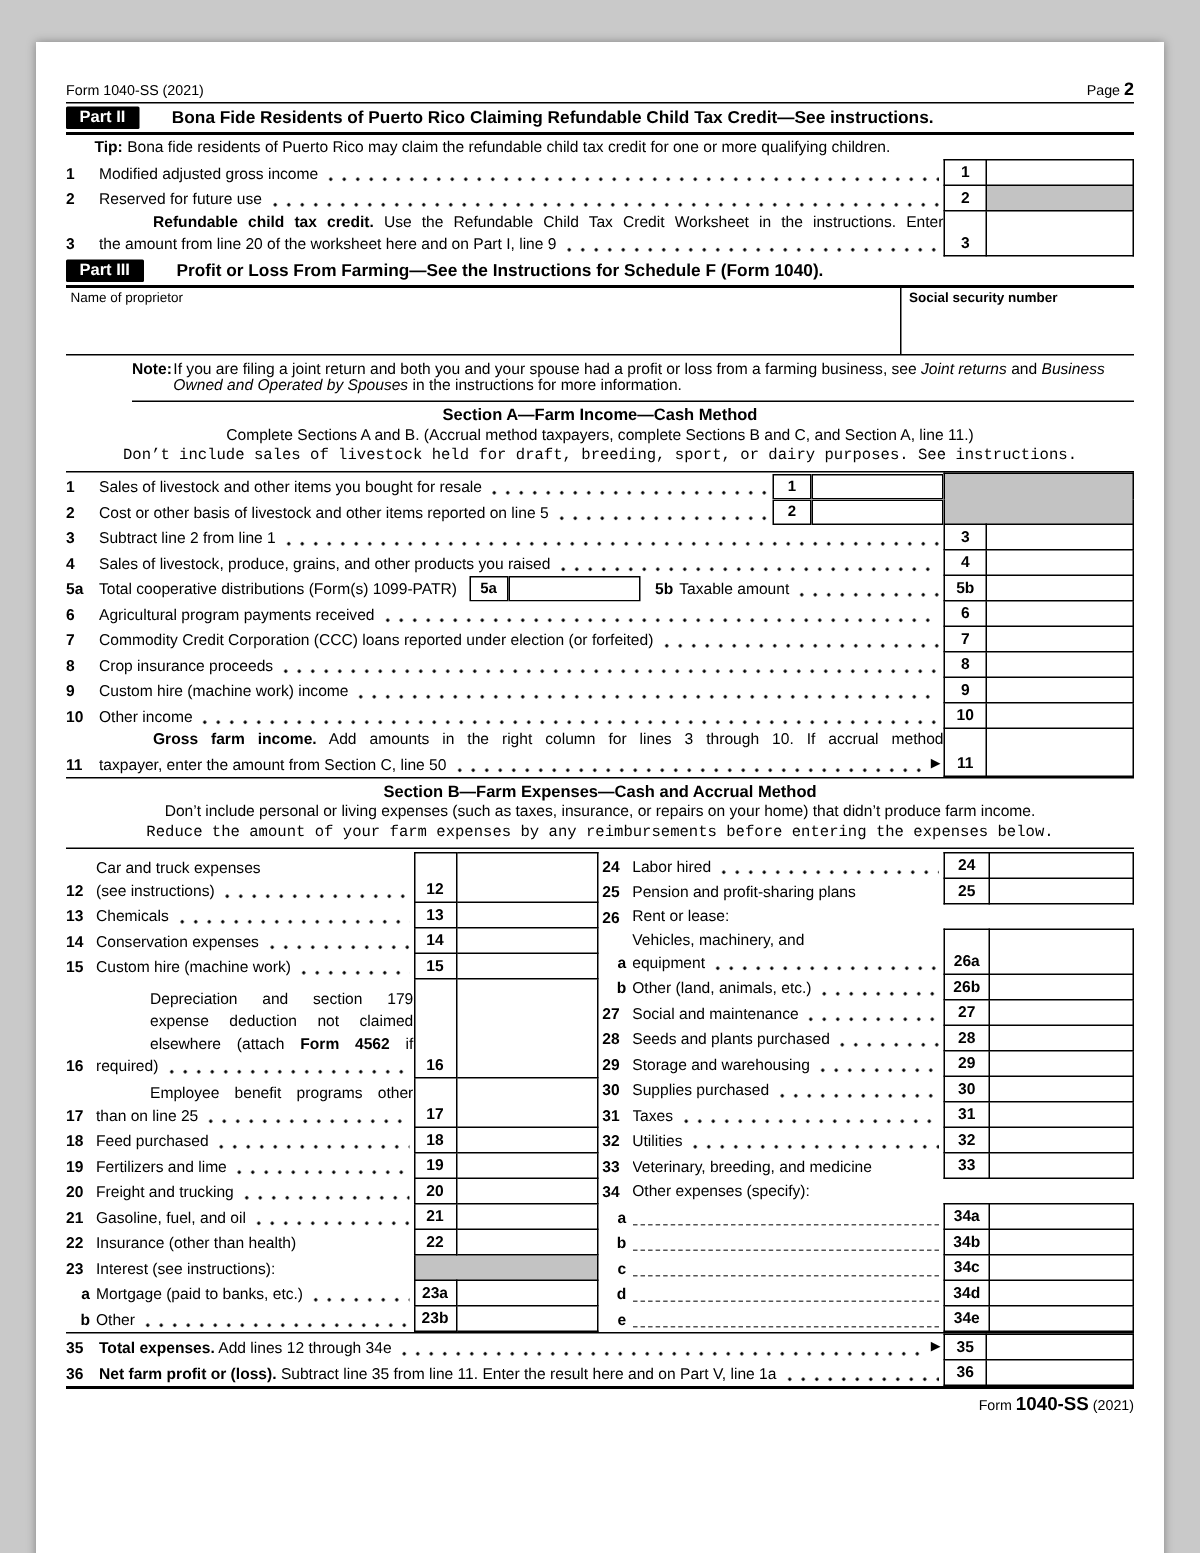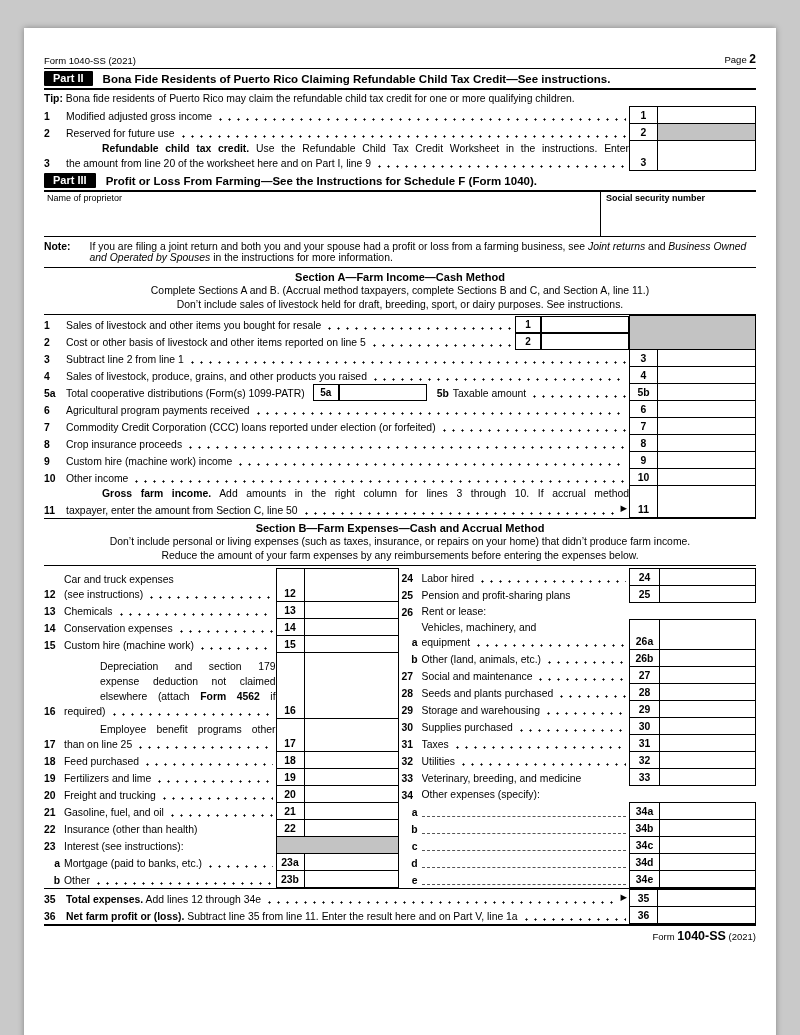--- a/index.html
+++ b/index.html
@@ -3,25 +3,25 @@
 <meta charset="utf-8">
 <style>
   * { margin:0; padding:0; box-sizing:border-box; }
   html, body { background:#c9c9c9; }
   body { font-family:"Liberation Sans","DejaVu Sans",sans-serif; color:#000; min-height:1035px; }
   .page { width:752px; margin:28px auto 0; background:#fff; padding:24px 20px 110px; box-shadow:0 0 6px rgba(0,0,0,.35); }
 
   .topbar { display:flex; justify-content:space-between; align-items:flex-end; font-size:9.5px; padding-bottom:2px; border-bottom:1px solid #000; }
   .pgnum { font-size:12px; }
 
-  .partbar { display:flex; align-items:center; gap:10px; padding:2px 0 2px; border-bottom:2px solid #000; }
+  .partbar { display:flex; align-items:center; gap:22px; padding:2px 0 2px; border-bottom:2px solid #000; }
   .part-label { background:#000; color:#fff; font-weight:700; font-size:11px; padding:1px 9px 2px; border-radius:1px; white-space:nowrap; }
   .part-title { font-weight:700; font-size:11.5px; }
 
-  .tiprow { font-size:10.4px; padding:3px 0 2px; }
+  .tiprow { font-size:10.4px; padding:3px 0 2px;margin-left:19px; }
 
   table.t { width:100%; border-collapse:collapse; table-layout:fixed; }
   table.t td { font-size:10.4px; line-height:15px; vertical-align:bottom; padding:0; }
   tr.s td { height:17px; }
   td.n { font-weight:700; vertical-align:top; padding-top:2px; }
   td.n.letter { text-align:right; padding-right:4px; }
   td.lbl { padding-right:5px; }
   .fl { display:flex; align-items:flex-end; overflow:hidden; }
   .fl > span { white-space:nowrap; }
   .dots { flex:1 1 8px; min-width:8px; height:12px; margin:0 3px;
@@ -37,24 +37,24 @@
   .bnum { font-weight:700; margin:0 4px 0 10px; }
   .jline { text-align:justify; text-align-last:justify;padding-left:36px; }
   .arrow { font-size:8.5px; margin:0 2px 2px 1px; }
   .rule { border-top:1px solid #000; }
   .thick { border-top:2px solid #000; }
 
   .namerow { display:flex; height:45px; border-bottom:1px solid #000; }
   .ncell { flex:1; font-size:9px; padding:1px 3px; }
   .scell { width:156px; border-left:1px solid #000; font-size:9px; font-weight:700; padding:1px 5px; }
 
-  .note { display:flex; gap:19px; font-size:10.4px; padding:4px 0 4px; border-bottom:1px solid #000; }
+  .note { display:flex; gap:1px; font-size:10.4px; padding:4px 0 4px; border-bottom:1px solid #000;margin-left:44px; }
   .sectitle { text-align:center; font-weight:700; font-size:11px; padding:3px 0 1px; }
   .secsub { text-align:center; font-size:10.4px; line-height:13.5px; }
-  .secsub.last { padding-bottom:3px; }
+  .secsub.last { padding-bottom:3px;font-family:Liberation Mono, monospace; }
 
   .exp { display:flex; gap:3px; margin-top:2px; }
   .exp > table { flex:1; }
   .writeline { flex:1; border-bottom:1px dashed #555; height:12px; margin:0 3px 3px 0; }
 
   .footer { text-align:right; font-size:9.5px; padding-top:3px; }
   .footer b { font-size:12.5px; }
 </style>
 </head>
 <body>

